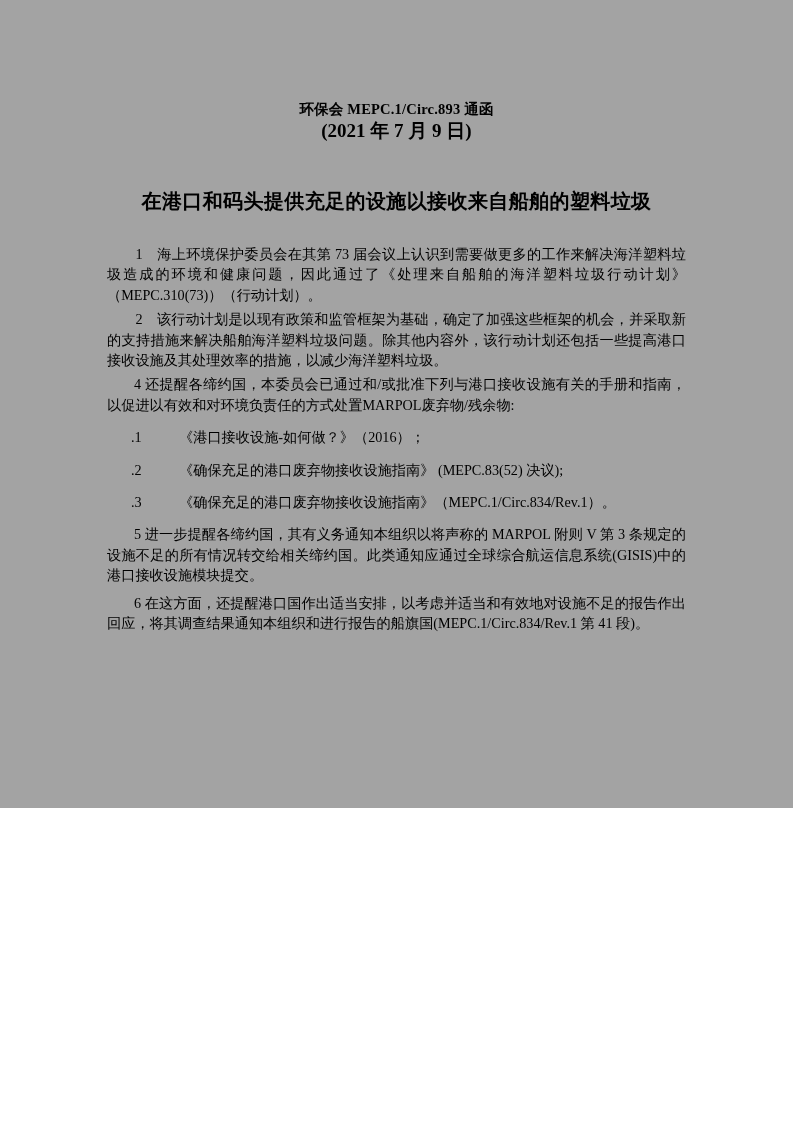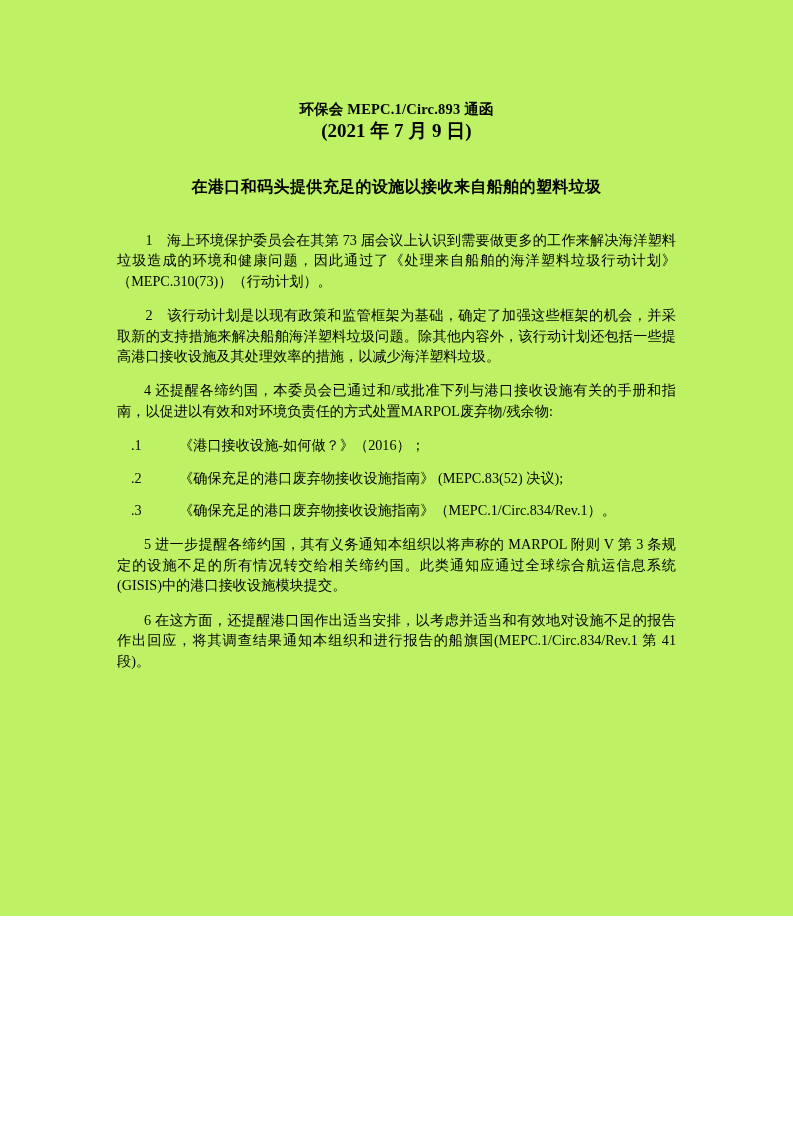--- a/index.html
+++ b/index.html
@@ -9,23 +9,23 @@
     background: #ffffff;
   }
   body {
     font-family: "Liberation Serif", "DejaVu Serif", serif;
     color: #000000;
     -webkit-font-smoothing: antialiased;
   }
   .page {
     position: relative;
     width: 793px;
-    height: 916px;
+    height: 808px;
     margin: 0 auto;
-    background: #bef264;
+    background: #a3a3a3;
     overflow: hidden;
     box-sizing: border-box;
   }
   .content {
     position: absolute;
     left: 103px;
     top: 0;
     width: 587px;
   }
 
@@ -43,37 +43,37 @@
   .doc-header .date-line {
     font-weight: bold;
     font-size: 19px;
     line-height: 22px;
   }
 
   
   .doc-title {
     text-align: center;
     font-weight: bold;
-    font-size: 16px;
+    font-size: 20px;
     line-height: 26px;
     letter-spacing: 0.4px;
-    margin-top: 32px;
+    margin-top: 46px;
     margin-bottom: 0;
   }
 
   
   .body-block {
     margin-top: 30px;
     font-size: 14.2px;
     line-height: 20.4px;
     text-align: justify;
     text-justify: inter-ideograph;
   }
   .para {
-    margin: 14px;
+    margin: 4px;
     text-indent: 2em;
     text-align: justify;
     text-justify: inter-ideograph;
   }
   .para.tight-indent {
     text-indent: 1.9em;
   }
   .para.gap-before {
     margin-top: 7px;
   }

